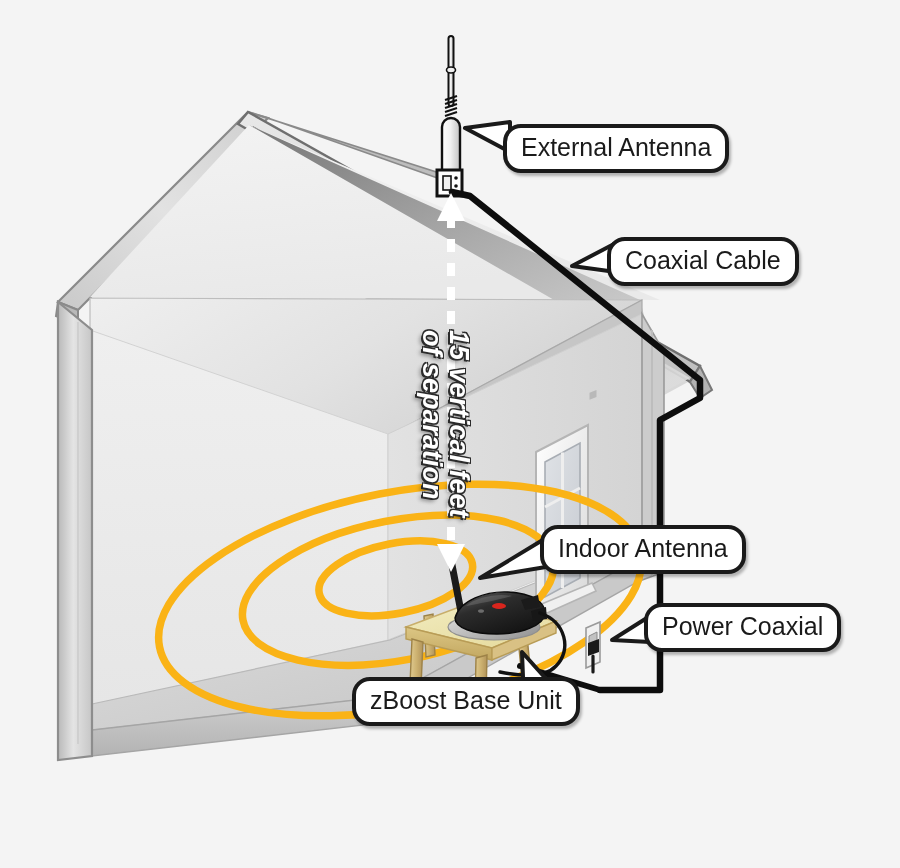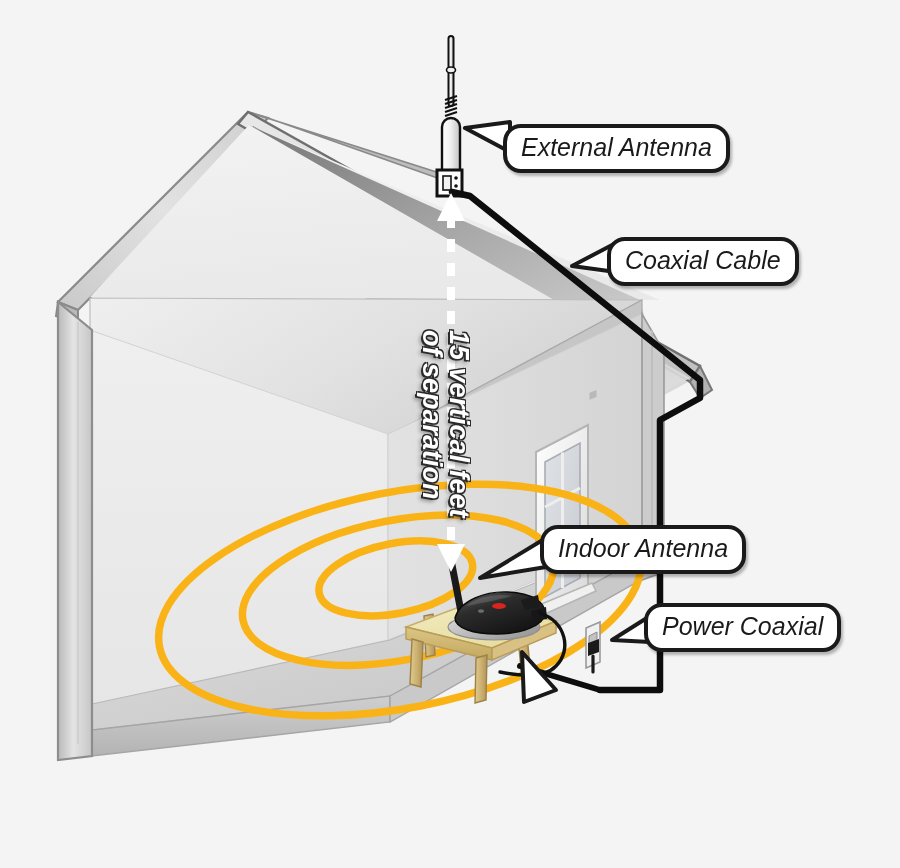--- a/index.html
+++ b/index.html
@@ -19,21 +19,20 @@
     background:#ffffff;
     border:4px solid #1a1a1a;
     border-radius:18px;
     color:#1a1a1a;
     font-size:25px;
     line-height:1;
     padding:7px 14px 9px 14px;
     white-space:nowrap;
     box-shadow:2px 3px 3px rgba(0,0,0,.28);
     z-index:40;
-    font-style:italic;
   }
   .rot-label{
     position:absolute;
     transform-origin:0 0;
     font-weight:bold;
     font-style:italic;
     font-size:27px;
     line-height:1.0;
     color:#ffffff;
     text-shadow:
@@ -310,14 +309,17 @@
 </div>
 
 <div class="callout" style="left:540px; top:525px;">
   <span>Indoor Antenna</span>
 </div>
 
 <div class="callout" style="left:644px; top:603px;">
   <span>Power Coaxial</span>
 </div>
 
+<div class="callout" style="left:352px; top:677px;">
+  <span>zBoost Base Unit</span>
+</div>
 
 </div>
 
 </body></html>

